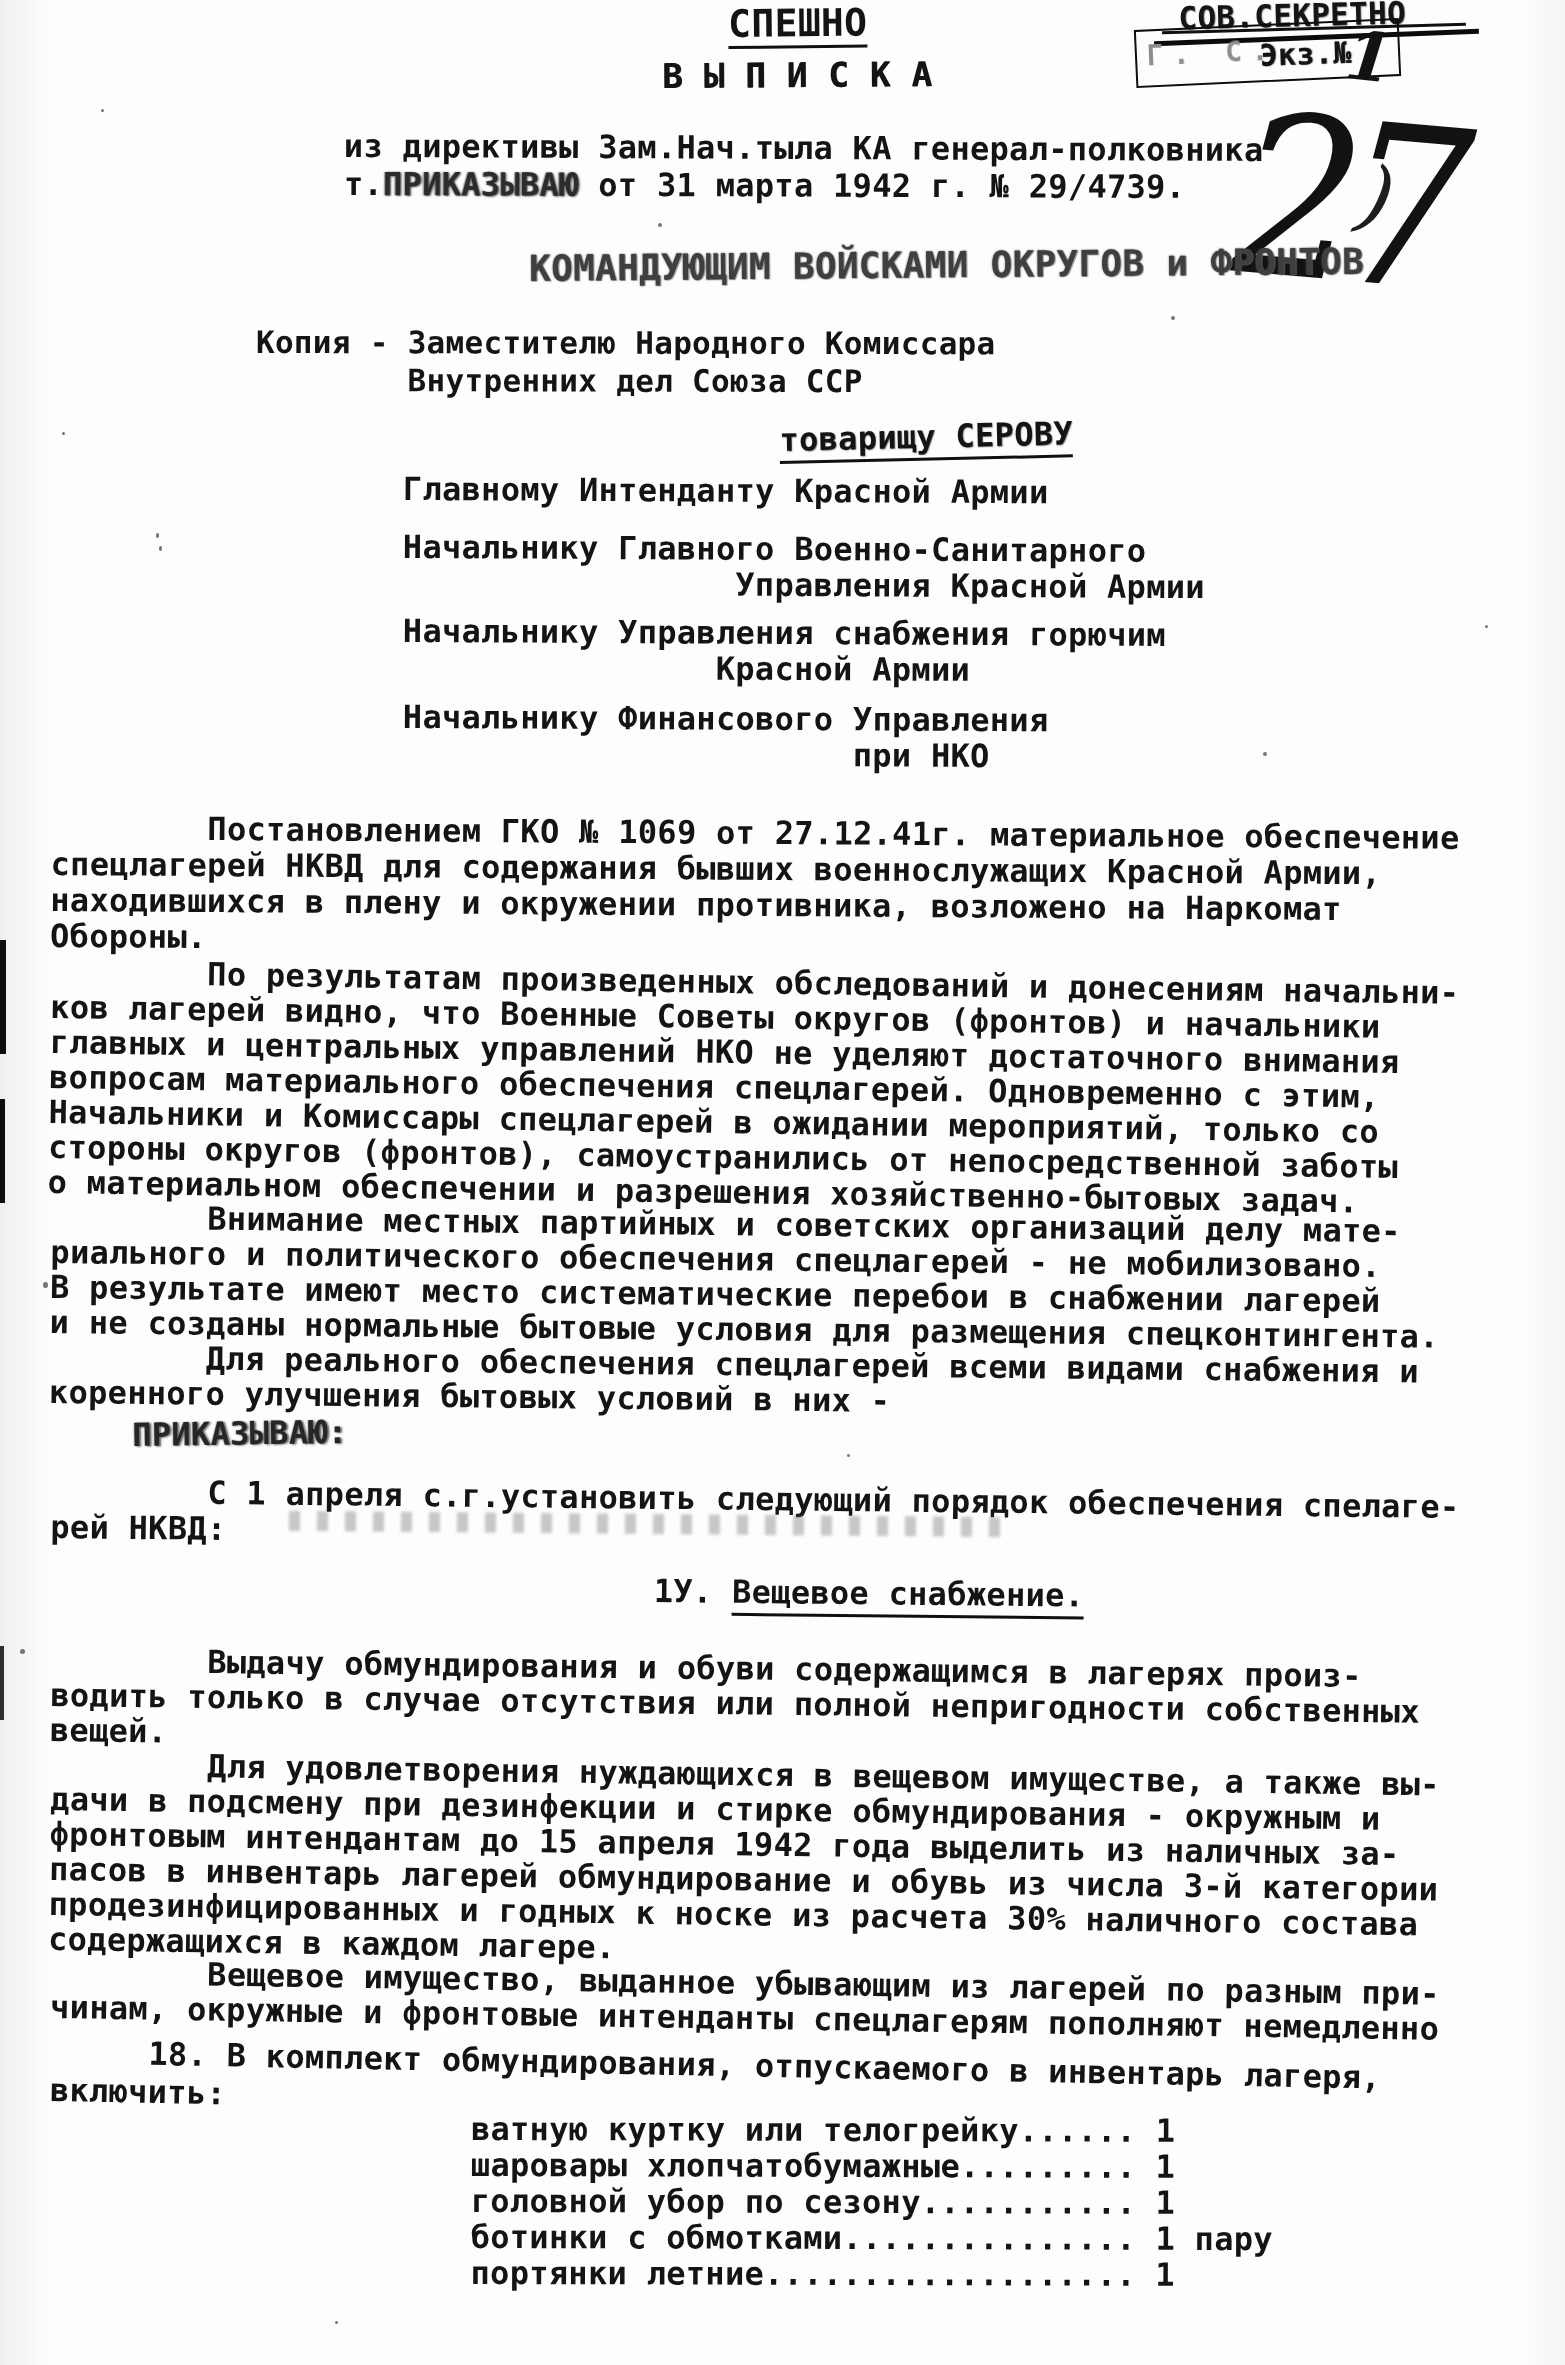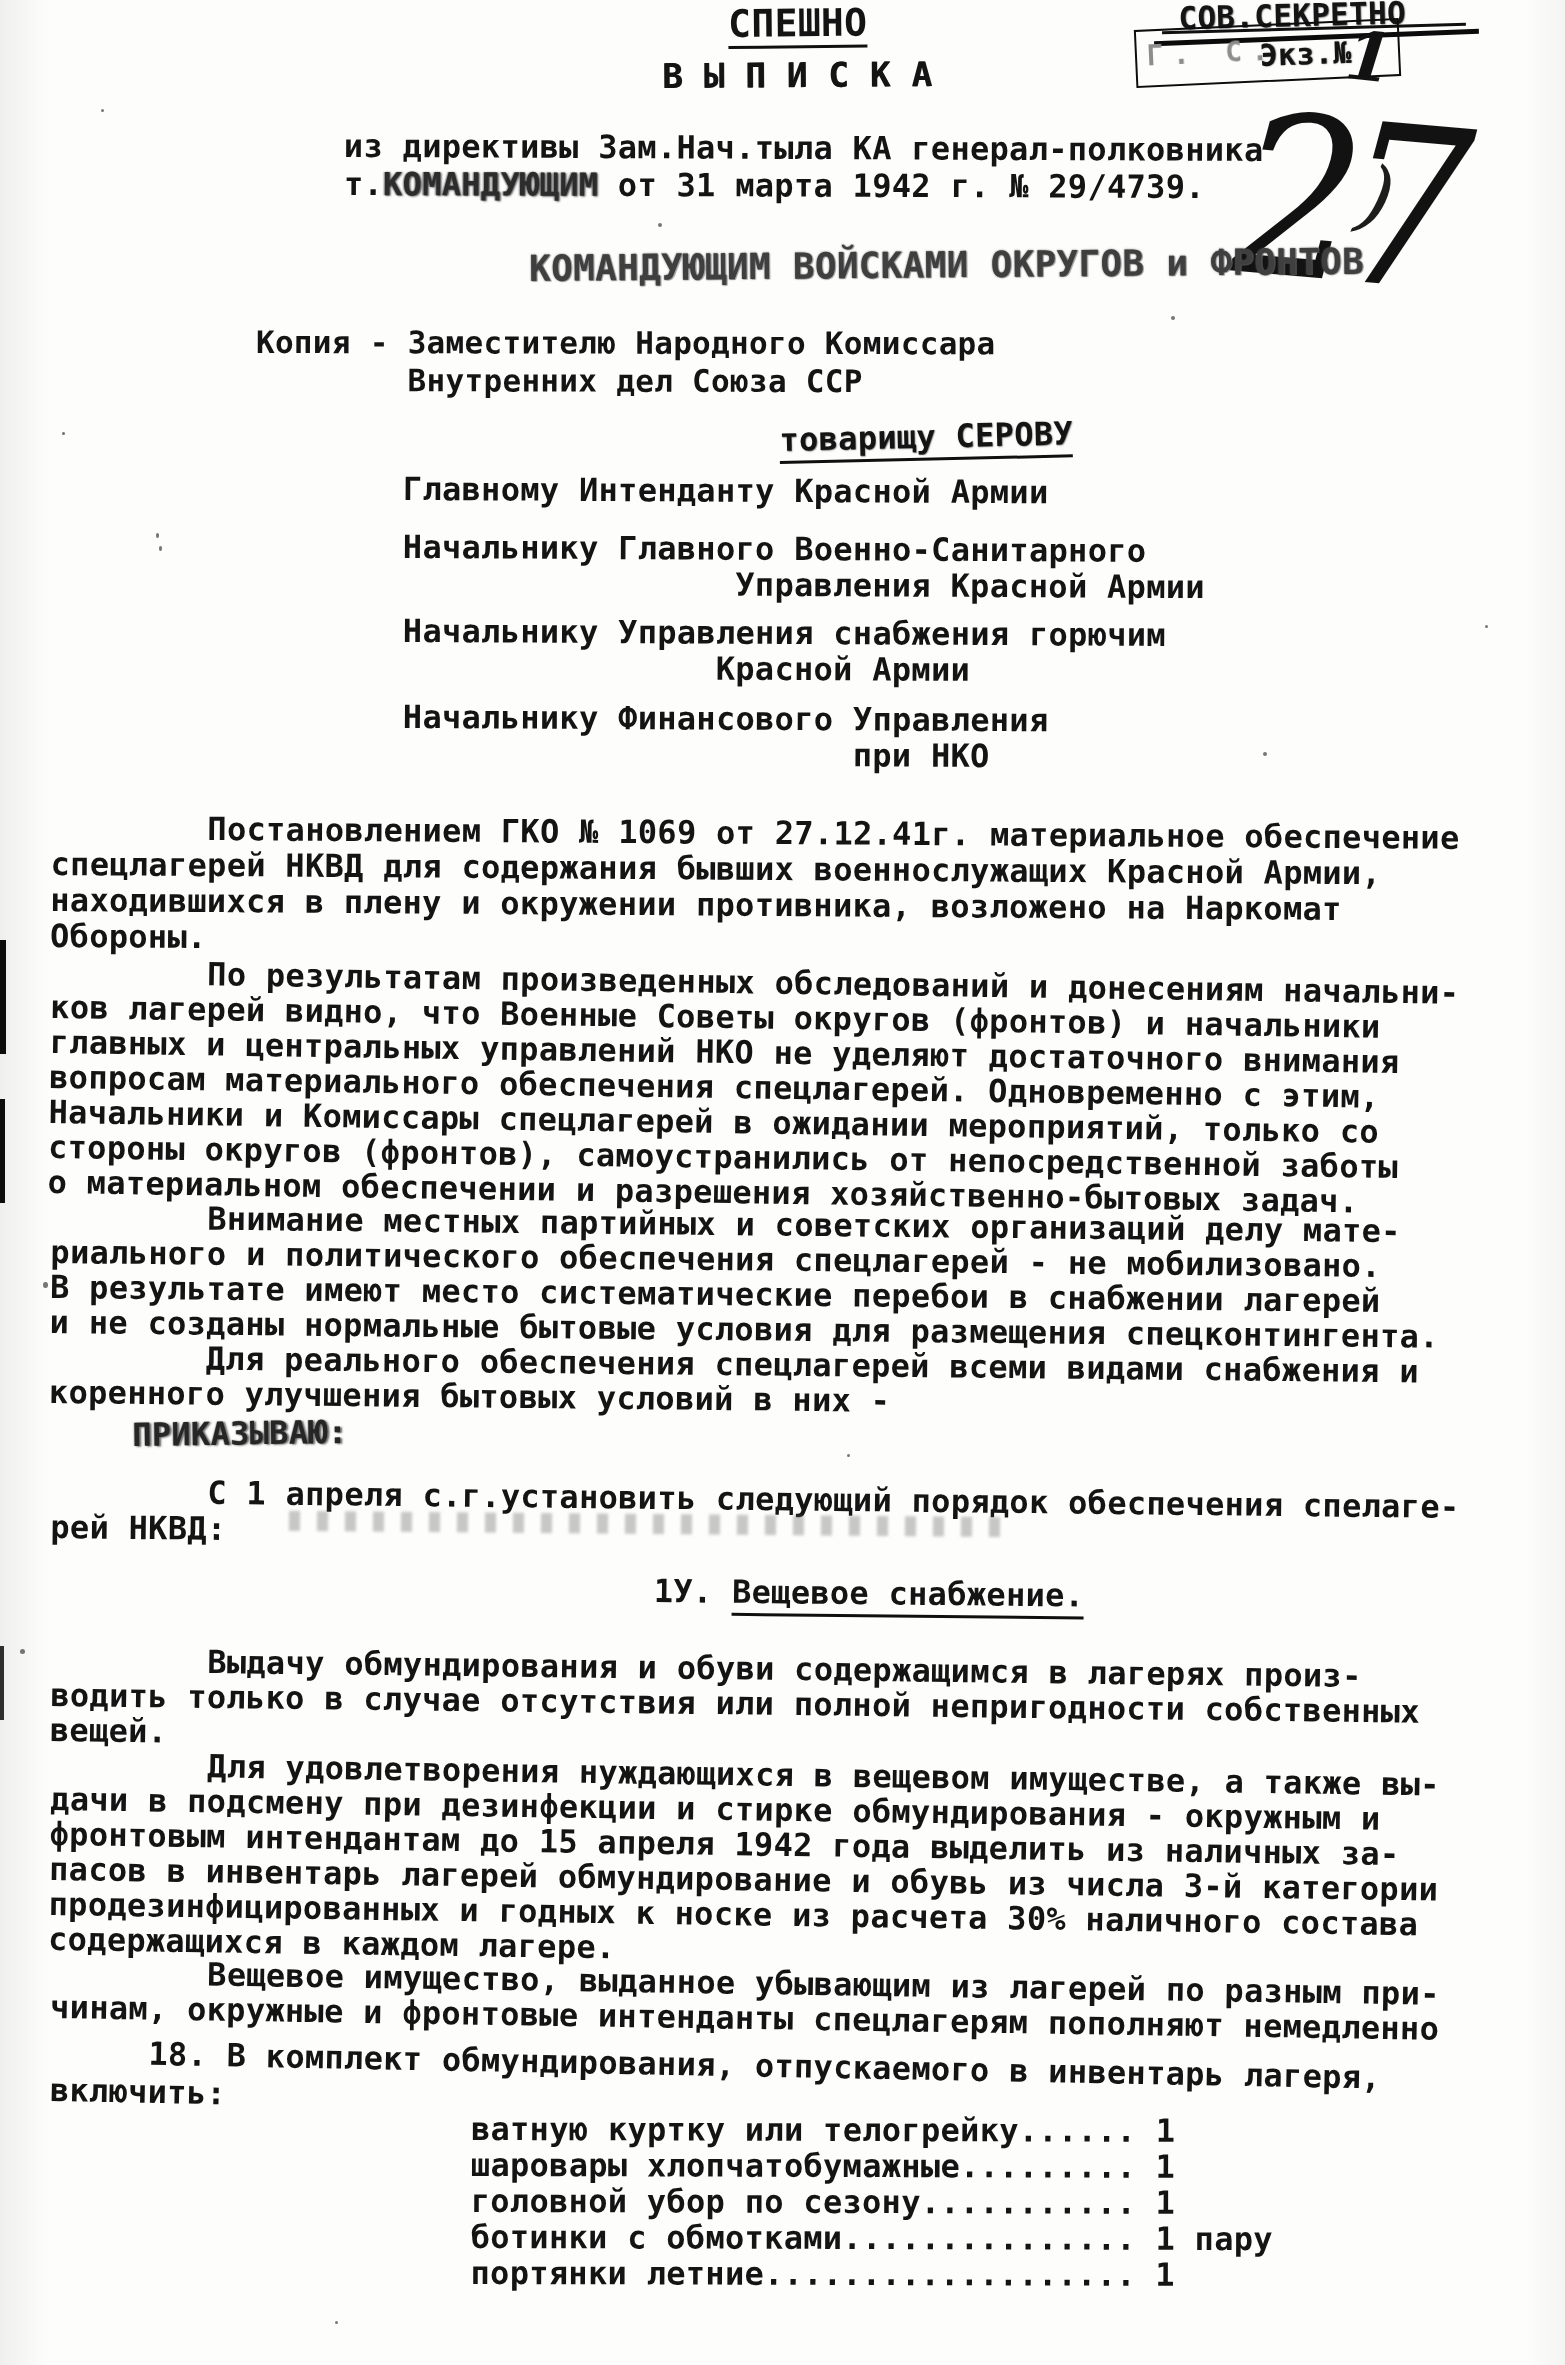--- a/index.html
+++ b/index.html
@@ -83,21 +83,21 @@
   <div class="strike"></div>
   <div class="stamp-box">
     <span class="stamp-ghost">Г. С.</span>
   </div>
   <div class="typed t44 copy-label">Экз.№</div>
   <div class="hand copy-number">1</div>
 
   <div class="typed doc-title">В Ы П И С К А</div>
 
   <div class="typed src1">из директивы Зам.Нач.тыла КА генерал-полковника</div>
-  <div class="typed src2"><span>т.</span><span class="smudged-name">КОМАНДУЮЩИМ</span><span> от 31 марта 1942 г. № 29/4739.</span></div>
+  <div class="typed src2"><span>т.</span><span class="smudged-name">ПРИКАЗЫВАЮ</span><span> от 31 марта 1942 г. № 29/4739.</span></div>
 
   <div class="hand paren-mark">)</div>
   <div class="hand hw27">27</div>
 
   <div class="typed addr-main">КОМАНДУЮЩИМ ВОЙСКАМИ ОКРУГОВ и ФРОНТОВ</div>
   <div class="typed t46 copy-block">Копия - Заместителю Народного Комиссара
         Внутренних дел Союза ССР</div>
   <div class="typed serov">товарищу СЕРОВУ</div>
   <div class="typed addr1">Главному Интенданту Красной Армии</div>
   <div class="typed addr2">Начальнику Главного Военно-Санитарного

